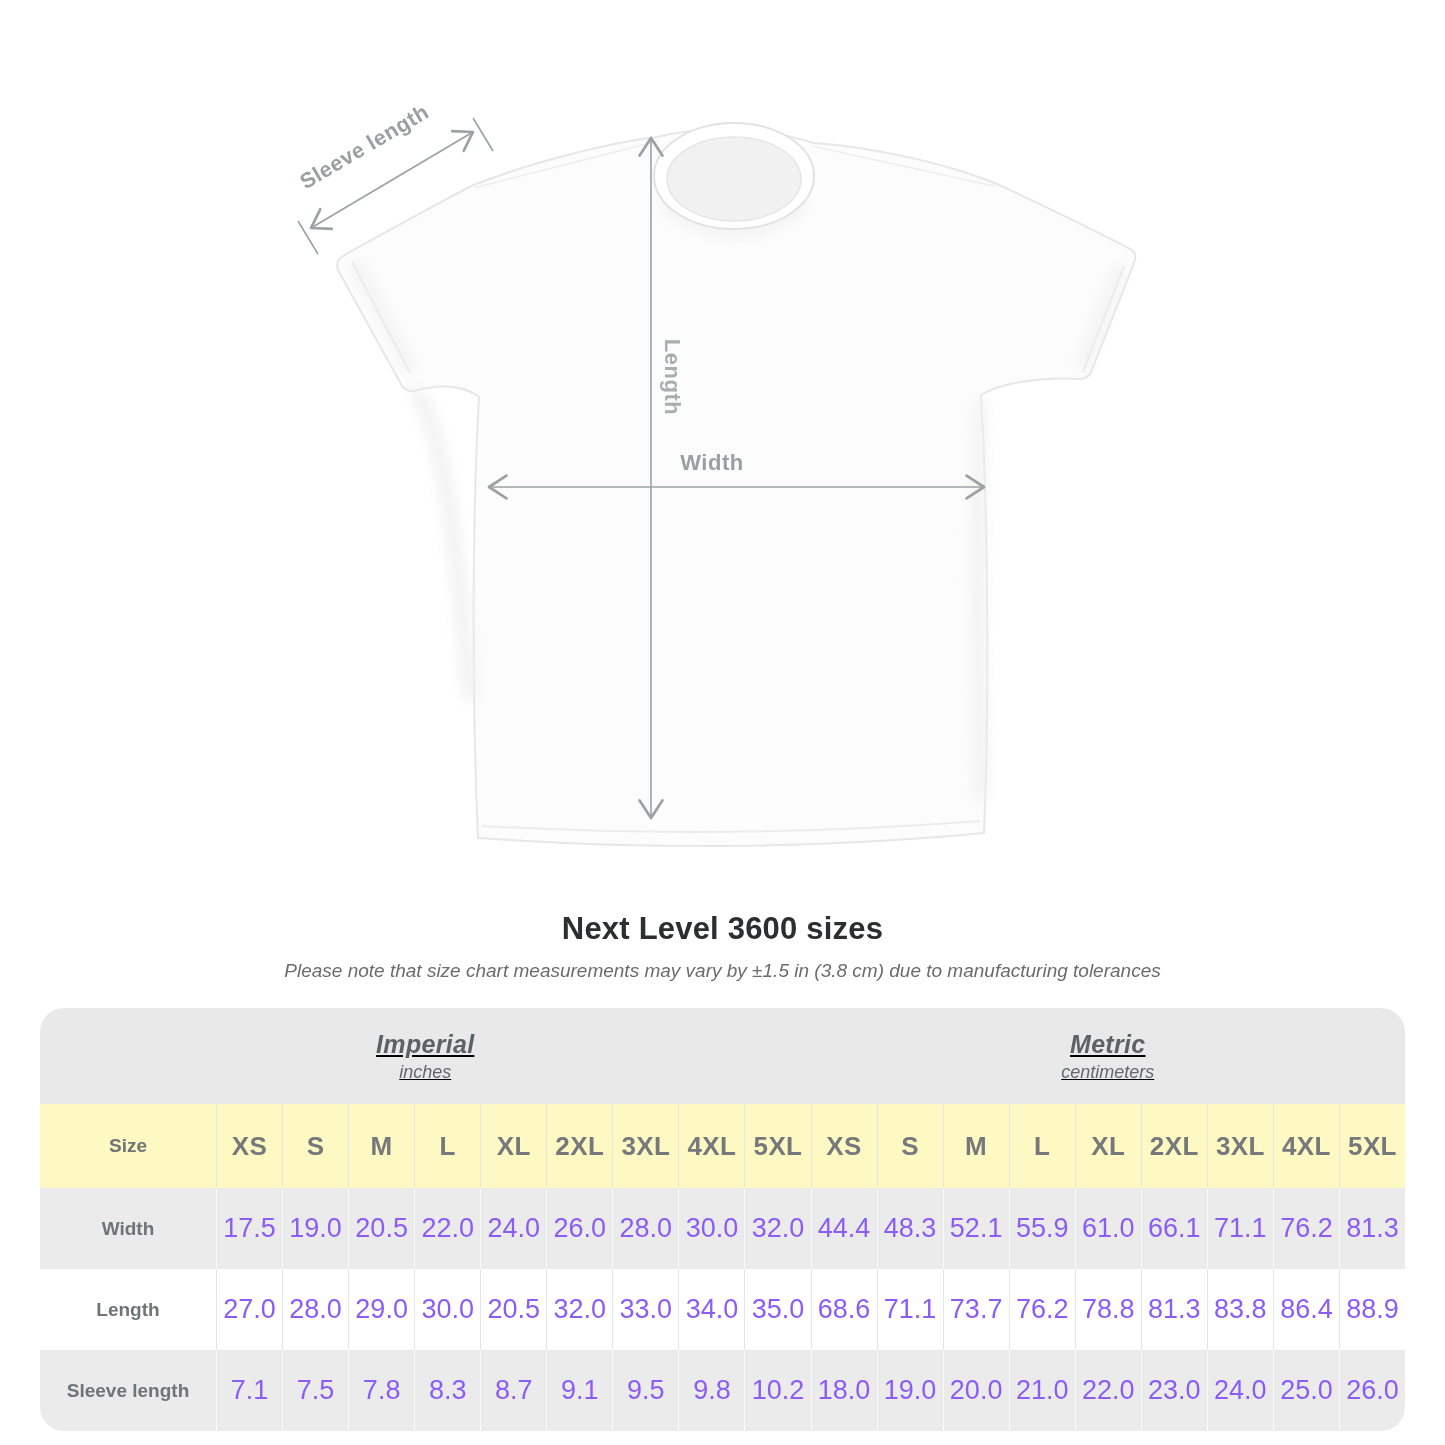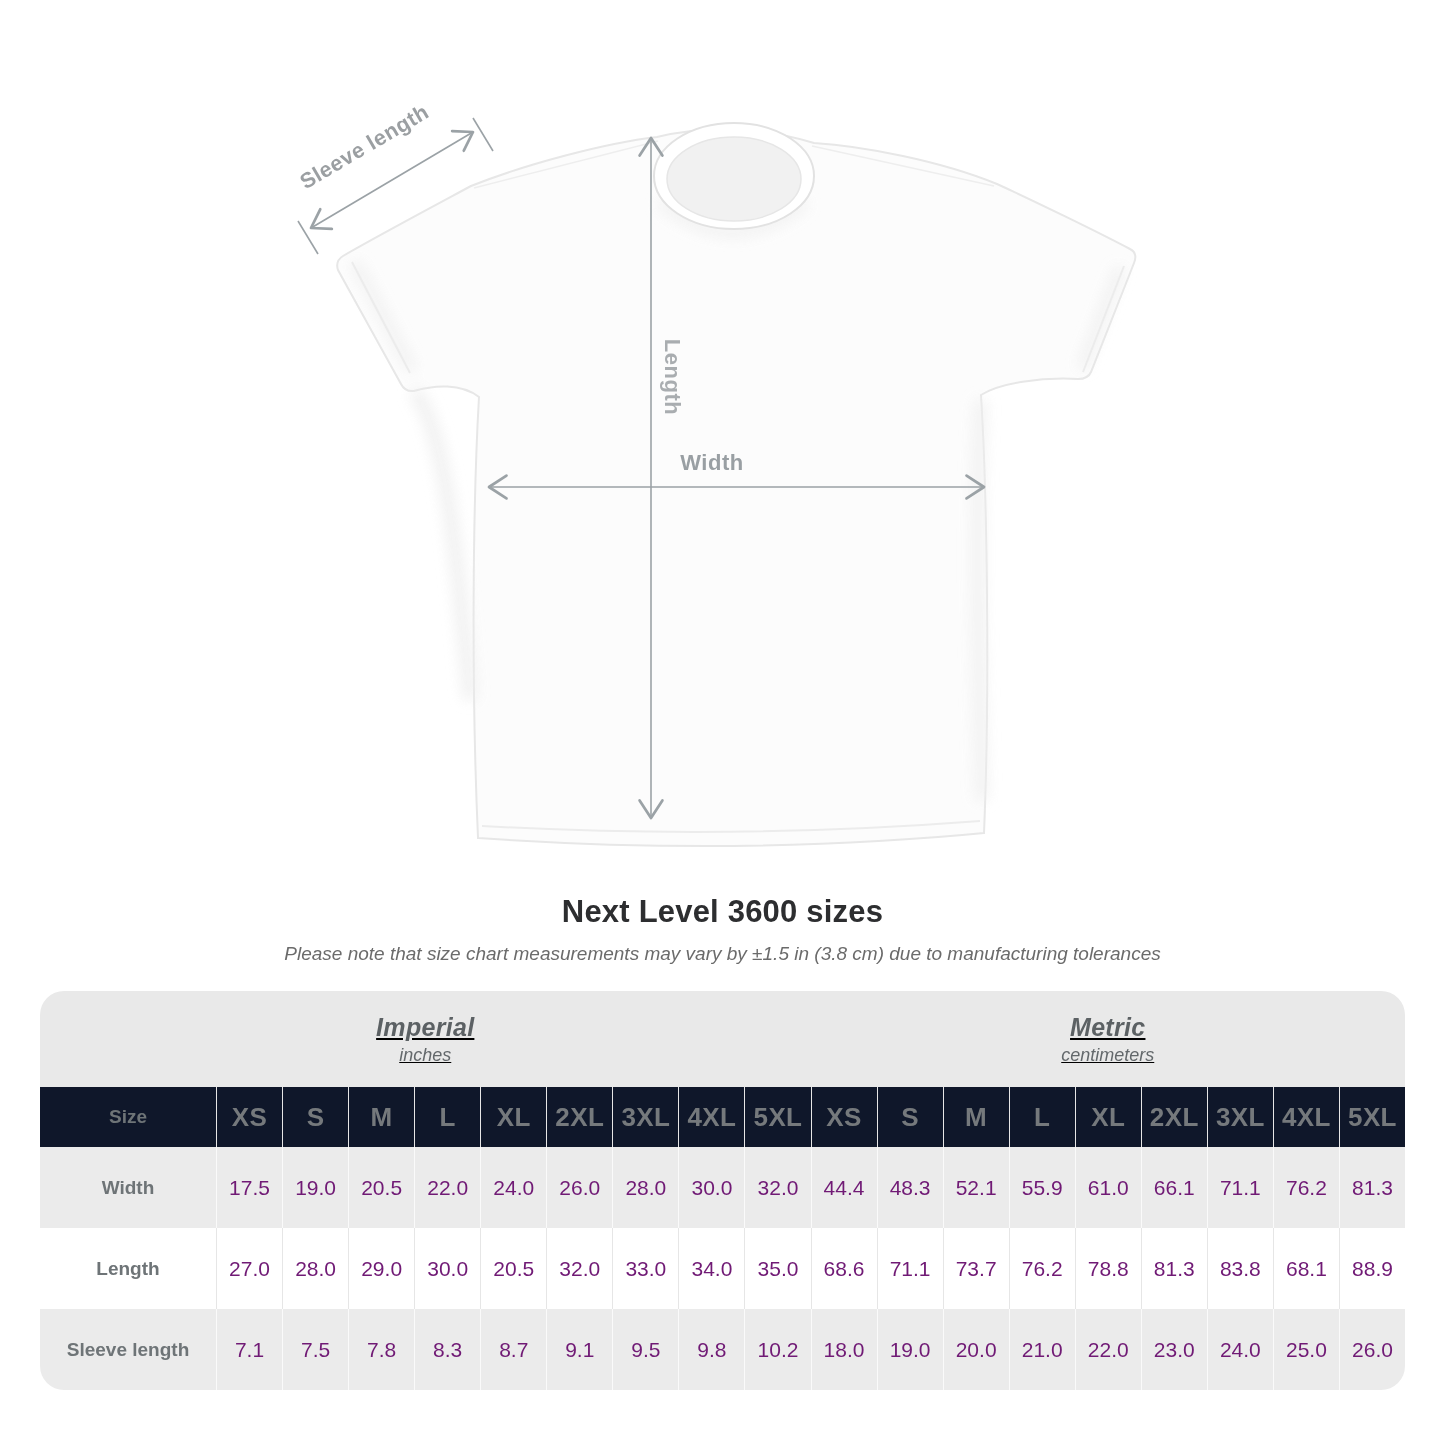--- a/index.html
+++ b/index.html
@@ -12,21 +12,21 @@
     font-family: "Liberation Sans", sans-serif;
   }
   .page { width: 1445px; height: 1445px; position: relative; }
 
   
   .diagram-wrap { width: 1445px; height: 878px; position: relative; }
   .diagram-wrap svg { display: block; }
 
   
   .chart-title {
-    margin-top: 16px;
+    margin-top: 33px;
     text-align: center;
     font-size: 31px;
     font-weight: bold;
     color: #2d2e30;
     letter-spacing: 0.2px;
   }
   .chart-subtitle {
     margin-top: 13px;
     text-align: center;
     font-style: italic;
@@ -61,28 +61,28 @@
     color: #5c6164; letter-spacing: 0.3px;
   }
   .unit-sub {
     font-size: 18px; font-style: italic; color: #63686b; text-align: center;
   }
 
   .t-row { display: grid; grid-template-columns: var(--cols); }
   .cell  { display: flex; align-items: center; justify-content: center; }
   .t-row .cell + .cell { border-left: 1px solid #e6e6e6; }
 
-  .head-row { height: 60px; background: #0f172a; }
+  .head-row { height: 84px; background: #fef9c3; }
   .data-row { height: 81px; background: #ffffff; }
   .data-row.striped { background: #ebebeb; }
   .data-row.striped .cell + .cell { border-left-color: rgba(255,255,255,0.75); }
 
   .size-h { font-size: 26px; font-weight: bold; color: #75797c; letter-spacing: 0.4px; }
   .lbl    { font-size: 19px; font-weight: bold; color: #6e7477; }
-  .val    { font-size: 21px; color: #701a75; }
+  .val    { font-size: 27px; color: #8b5cf6; }
 </style>
 </head>
 <body>
 
 <div class="page">
 
   <div class="diagram-wrap">
     <svg width="1445" height="878" viewBox="0 0 1445 878" xmlns="http://www.w3.org/2000/svg">
       <defs>
         <marker id="ah" viewBox="0 0 20 20" refX="16.5" refY="10" markerWidth="19" markerHeight="19" orient="auto-start-reverse">
@@ -213,21 +213,21 @@
           <div class="cell val">33.0</div>
           <div class="cell val">34.0</div>
           <div class="cell val">35.0</div>
           <div class="cell val">68.6</div>
           <div class="cell val">71.1</div>
           <div class="cell val">73.7</div>
           <div class="cell val">76.2</div>
           <div class="cell val">78.8</div>
           <div class="cell val">81.3</div>
           <div class="cell val">83.8</div>
-          <div class="cell val">68.1</div>
+          <div class="cell val">86.4</div>
           <div class="cell val">88.9</div>
         </div>
         <div class="t-row data-row striped">
           <div class="cell lbl">Sleeve length</div>
           <div class="cell val">7.1</div>
           <div class="cell val">7.5</div>
           <div class="cell val">7.8</div>
           <div class="cell val">8.3</div>
           <div class="cell val">8.7</div>
           <div class="cell val">9.1</div>

